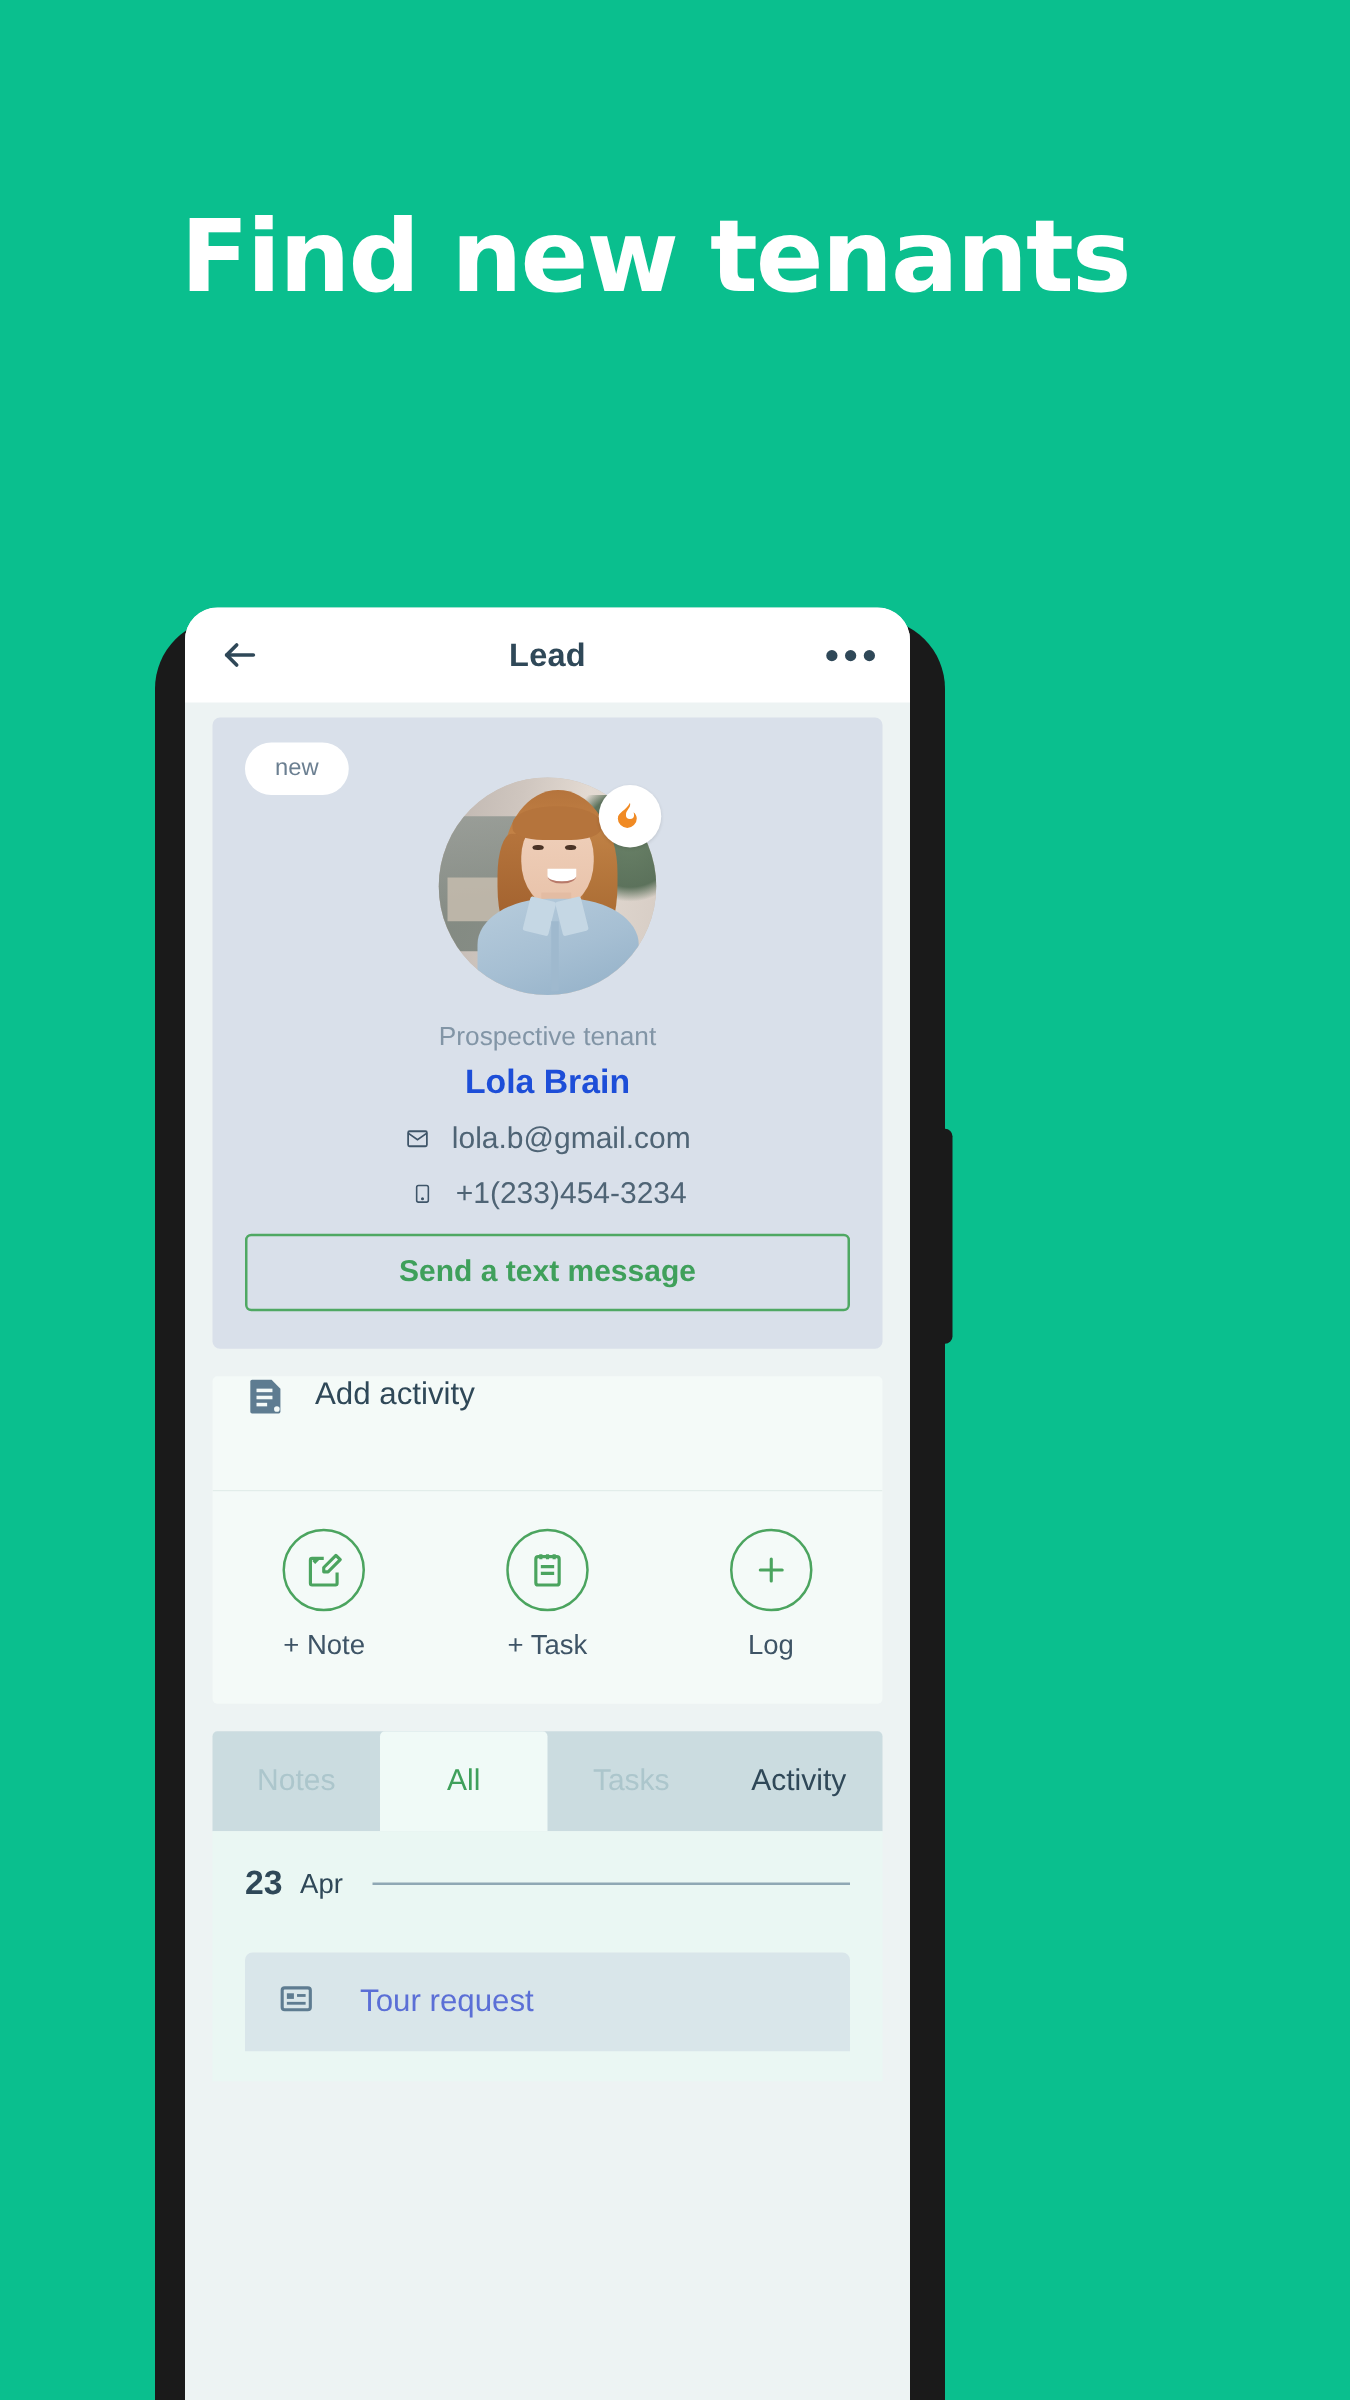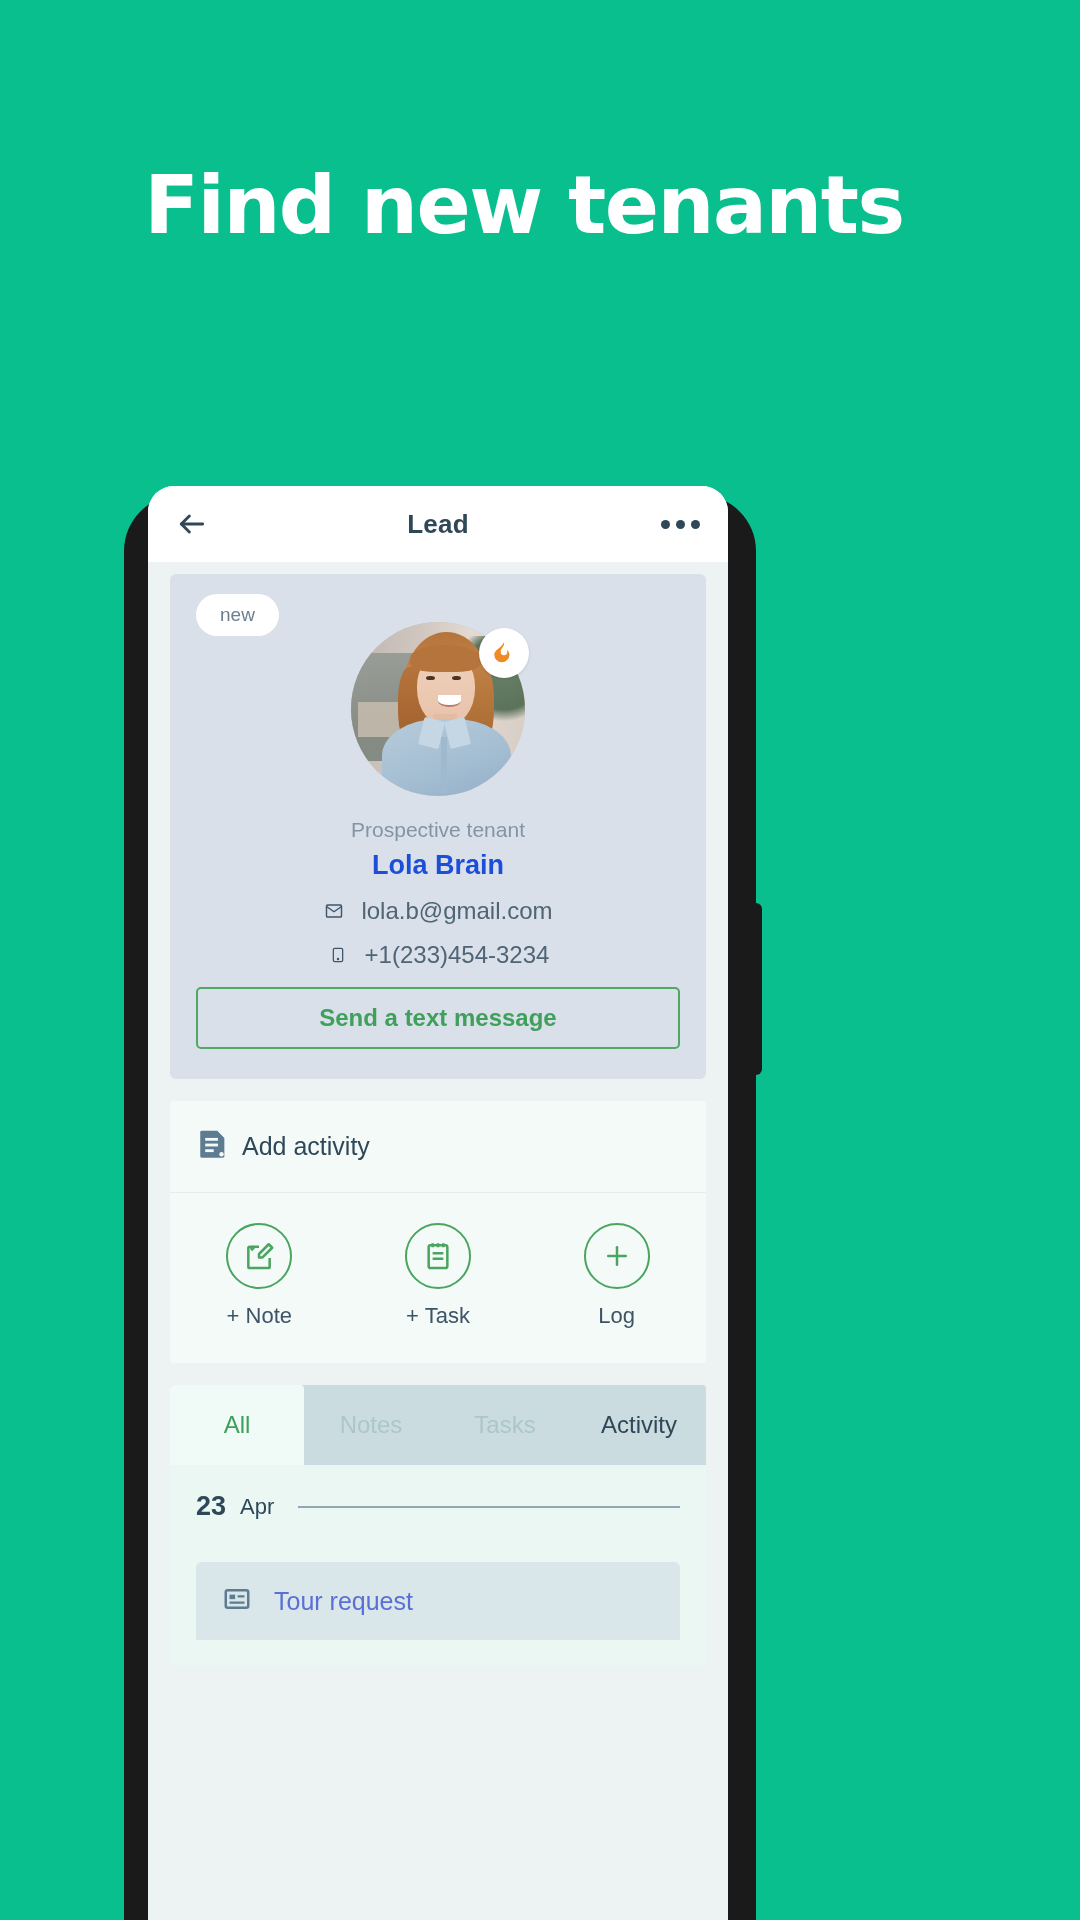--- a/index.html
+++ b/index.html
@@ -175,21 +175,21 @@
 
   
   .activity-card {
     margin: 22px 22px 0 22px;
     background: #F4FAF8;
     border-radius: 4px;
     overflow: hidden;
   }
   .activity-head {
     height: 92px;
-    display: flex; align-items: center; gap: 12px;
+    display: flex; gap: 22px;
     padding: 0 26px;
     border-bottom: 1px solid #E2EDEA;
   }
   .activity-head-label { font-size: 25px; color: #2F4858; }
   .quick-actions {
     display: flex; padding: 30px 0 34px 0;
   }
   .qa { flex: 1; display: flex; flex-direction: column; align-items: center; gap: 14px; }
   .qa-circle {
     width: 66px; height: 66px; border-radius: 50%;
@@ -221,21 +221,21 @@
   }
   .date-row { display: flex; align-items: center; gap: 14px; }
   .date-d { font-size: 27px; font-weight: 700; color: #2F4858; }
   .date-m { font-size: 22px; color: #2F4858; }
   .date-line { flex: 1; height: 2px; background: #8FA8B4; margin-left: 10px; }
   .tl-item {
     margin-top: 40px;
     background: #D9E6EA;
     border-radius: 6px 6px 0 0;
     padding: 22px 26px;
-    display: flex; align-items: center; gap: 22px;
+    display: flex; align-items: center; gap: 36px;
   }
   .tl-title { font-size: 25px; color: #5B6FD6; font-weight: 400; }
 </style>
 </head>
 <body>
 
 <div class="hero">
   <div class="hero-title">Find new tenants</div>
 </div>
 
@@ -365,22 +365,22 @@
               <line x1="5" y1="12" x2="19" y2="12"></line>
           </svg>
         </span>
         <span class="qa-label">Log</span>
       </div>
     </div>
   </div>
 
   <div class="tabs-wrap">
     <div class="tabs">
+      <div class="tab">Notes</div>
       <div class="tab active">All</div>
-      <div class="tab">Notes</div>
       <div class="tab">Tasks</div>
       <div class="tab strong">Activity</div>
     </div>
 
     <div class="timeline">
       <div class="date-row">
         <span class="date-d">23</span>
         <span class="date-m">Apr</span>
         <span class="date-line"></span>
       </div>

